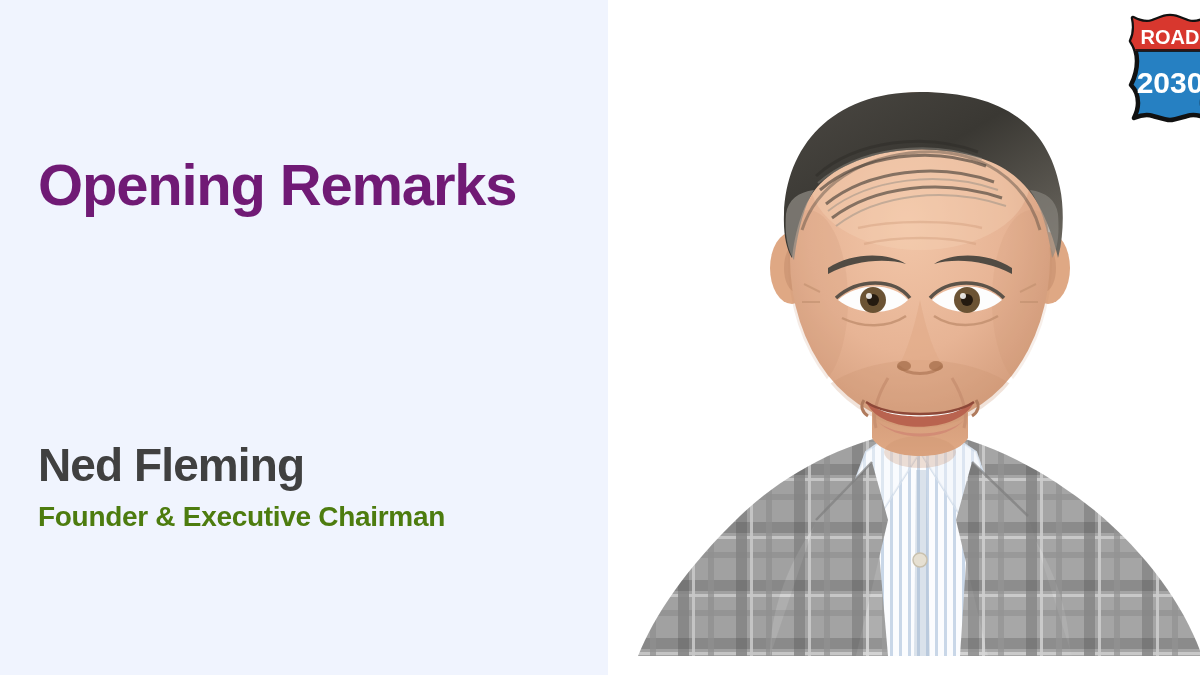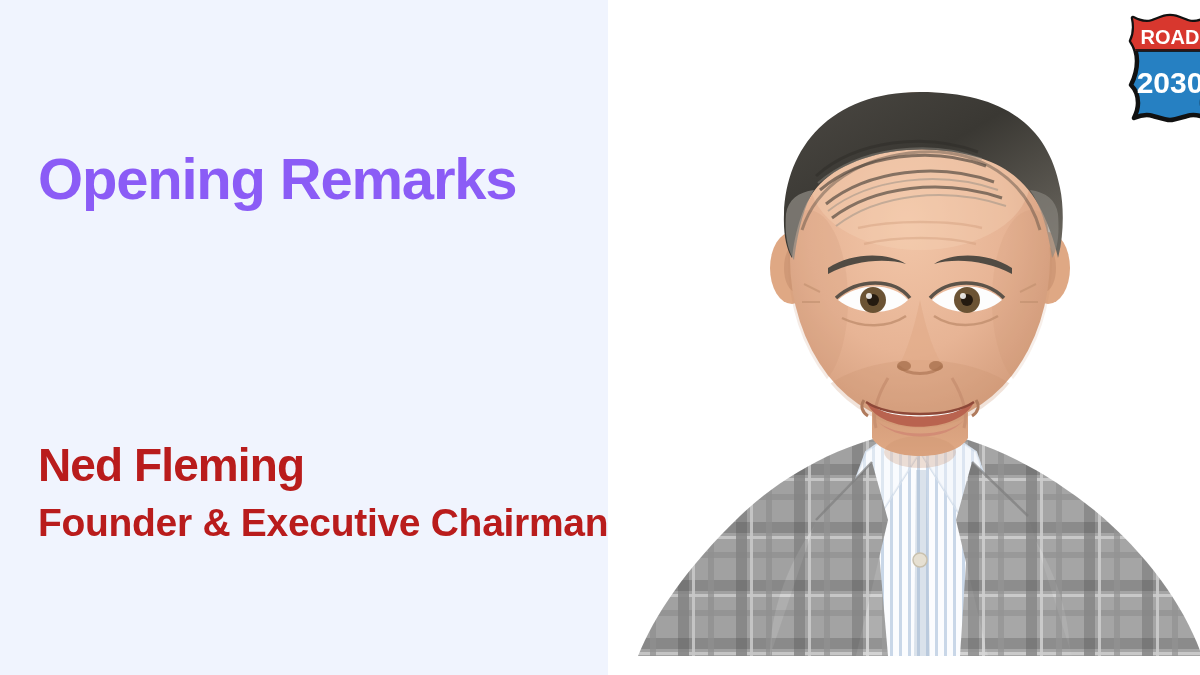--- a/index.html
+++ b/index.html
@@ -28,52 +28,52 @@
     left: 0;
     top: 0;
     width: 608px;
     height: 675px;
     background: #f0f4fe;
   }
 
   .slide-title {
     position: absolute;
     left: 38px;
-    top: 148px;
+    top: 154px;
     font-size: 58px;
     font-weight: 700;
     letter-spacing: -1.2px;
     line-height: 1.08;
-    color: #8b5cf6;
+    color: #701a75;
     white-space: nowrap;
   }
 
   .speaker-block {
     position: absolute;
     left: 38px;
     top: 440px;
     width: 540px;
   }
 
   .speaker-name {
     font-size: 46px;
     font-weight: 700;
     letter-spacing: -0.9px;
     line-height: 1.12;
-    color: #b91c1c;
+    color: #404040;
     margin: 0;
     white-space: nowrap;
   }
 
   .speaker-role {
-    font-size: 39px;
+    font-size: 28px;
     font-weight: 600;
     letter-spacing: -0.3px;
     line-height: 1.18;
-    color: #b91c1c;
+    color: #4d7c0f;
     margin: 8px 0 0 0;
     white-space: nowrap;
   }
 
   
   .photo-panel {
     position: absolute;
     left: 608px;
     top: 0;
     width: 592px;

